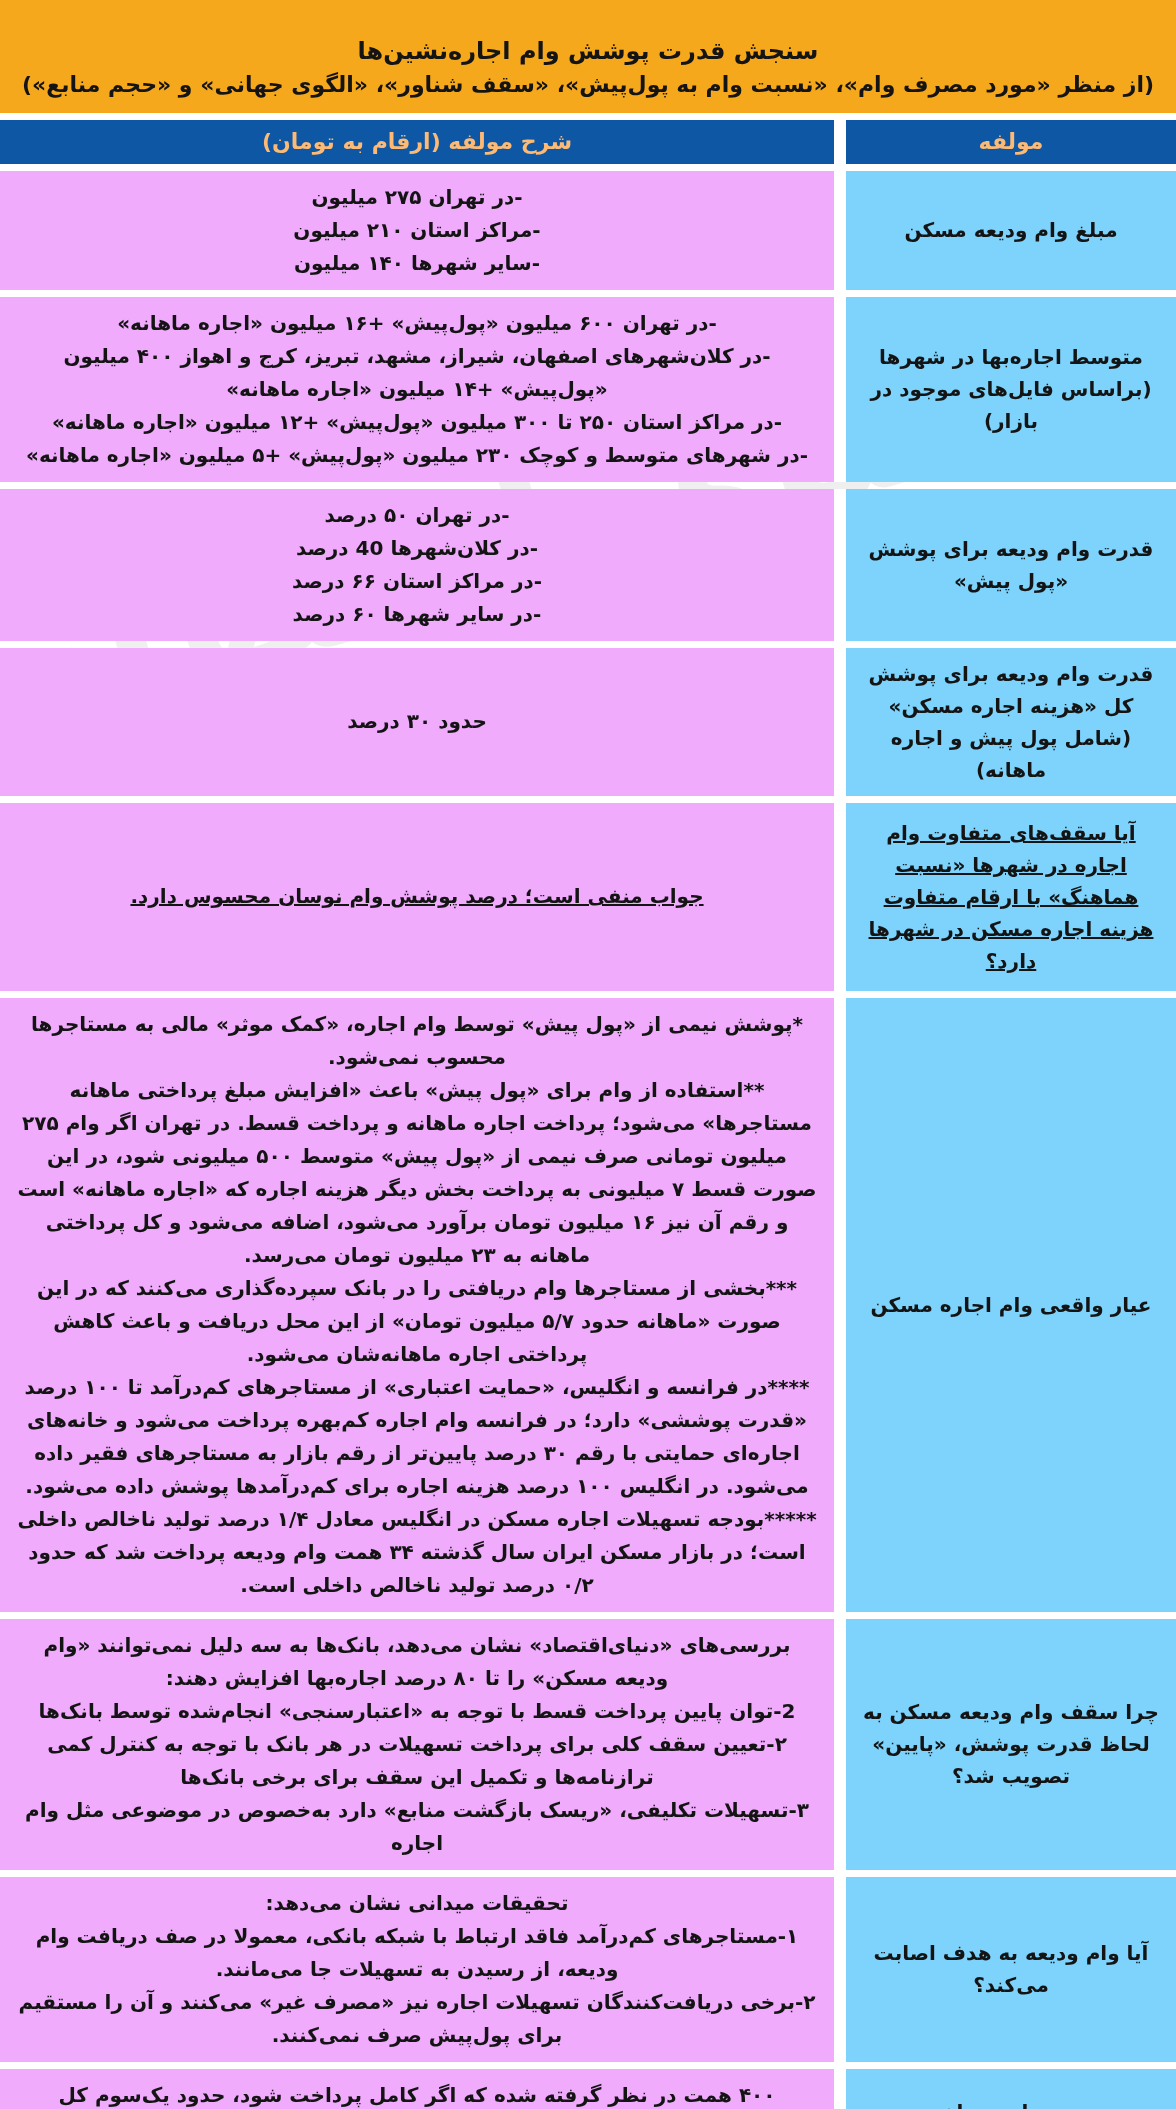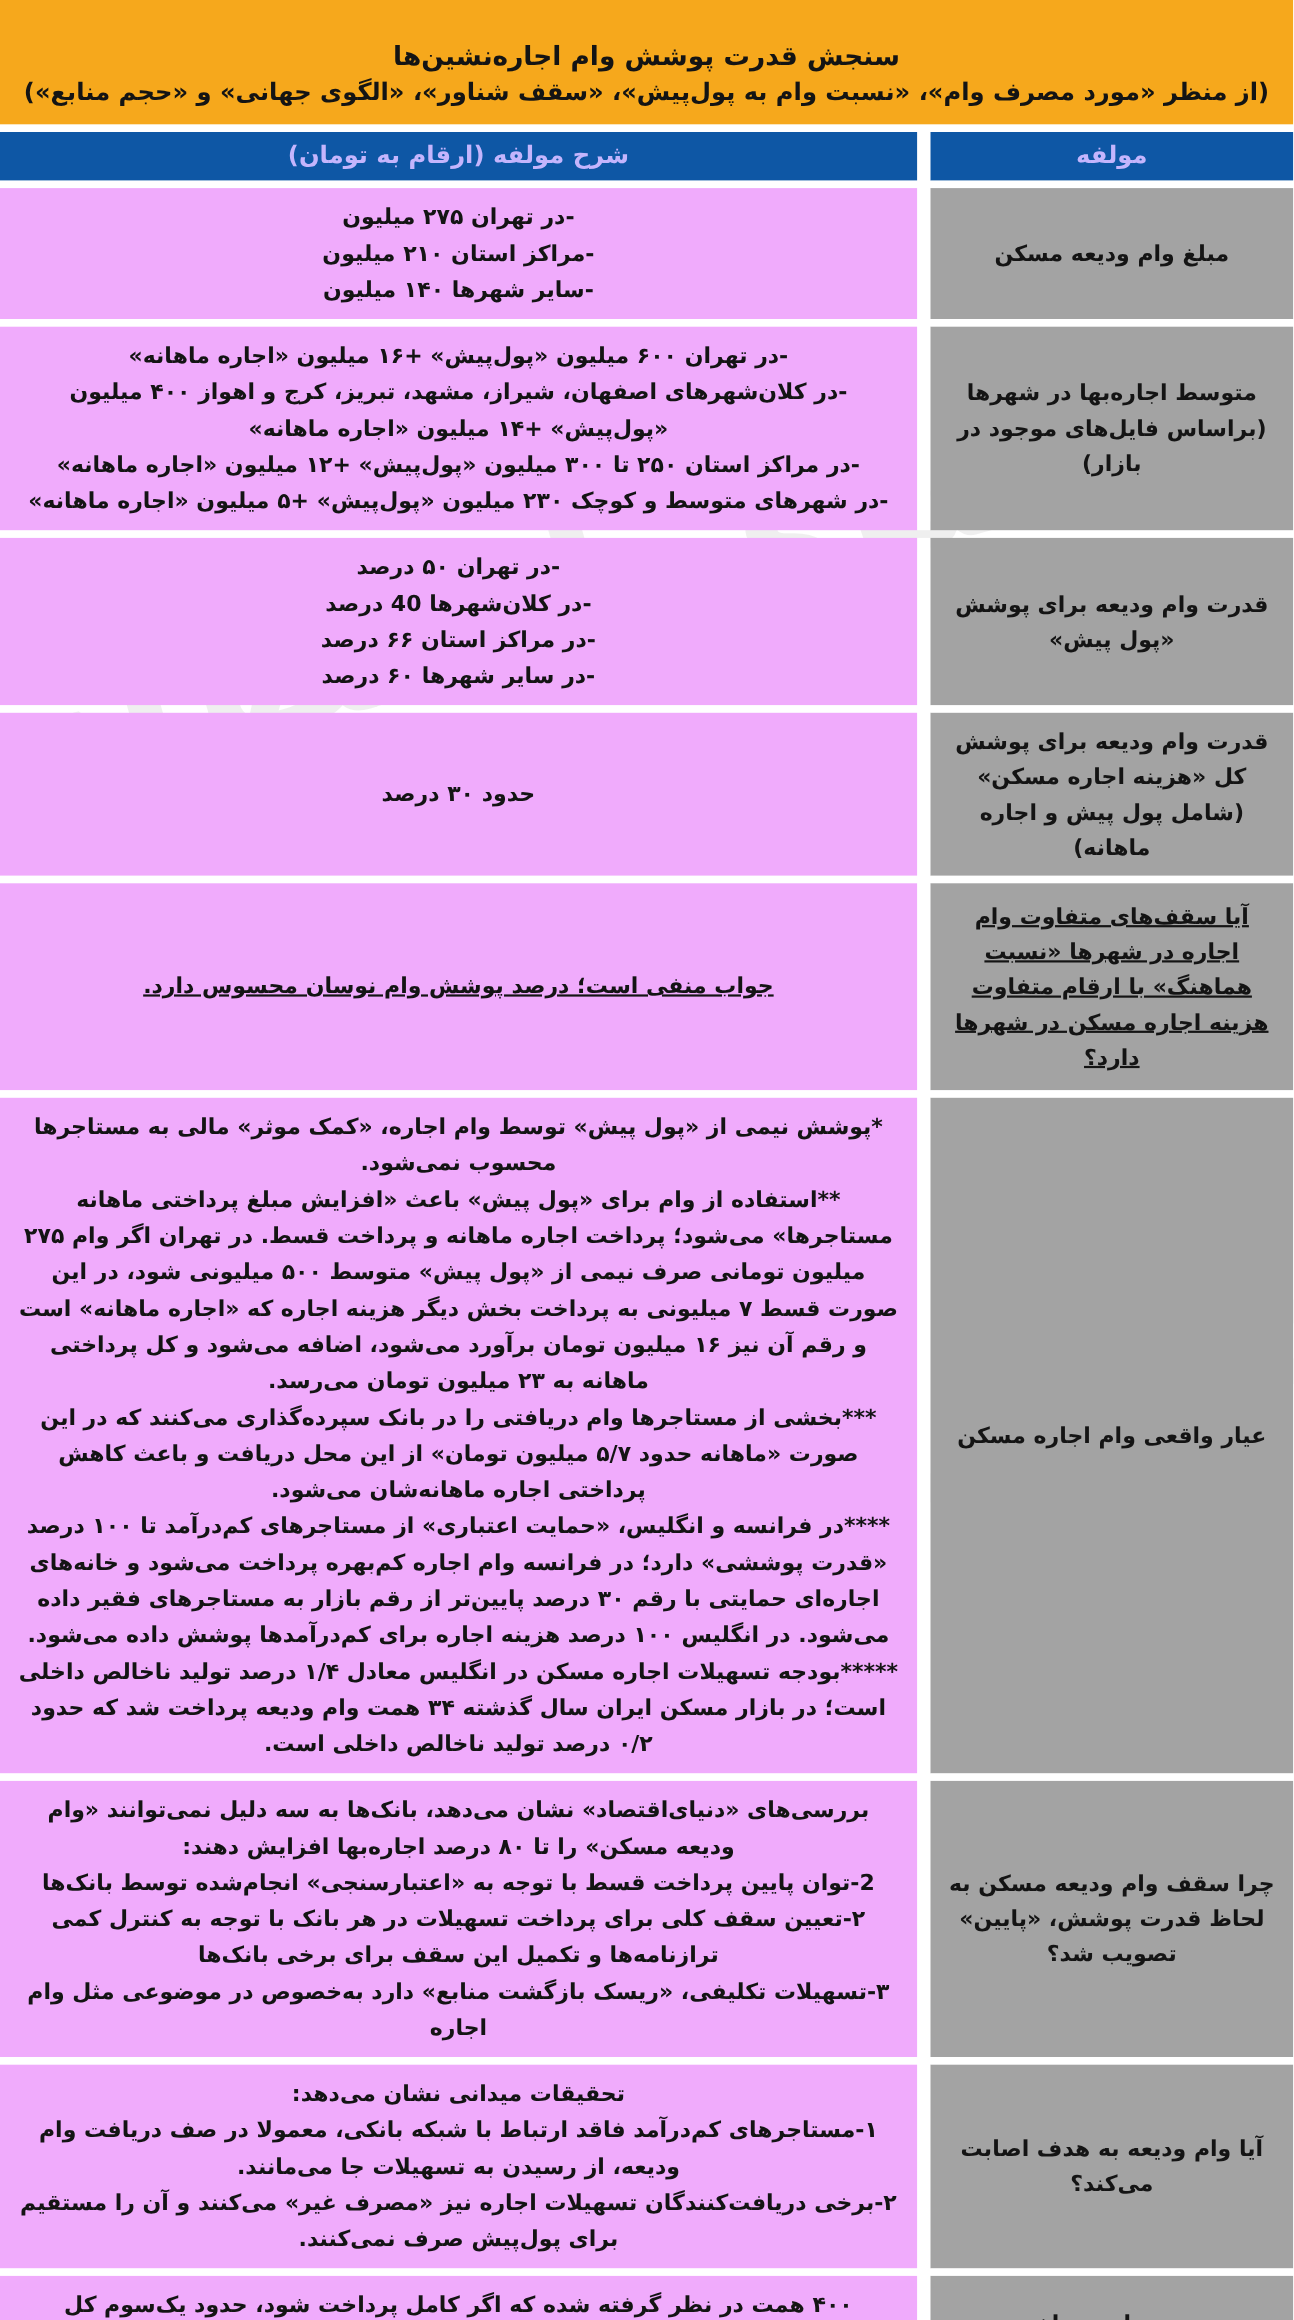--- a/index.html
+++ b/index.html
@@ -29,35 +29,35 @@
   .t-row .gap { width: 12px; background: #ffffff; flex: 0 0 12px; }
   .cell {
     display: flex;
     flex-direction: column;
     justify-content: center;
     text-align: center;
     padding: 10px 16px;
   }
   .comp-cell {
     flex: 0 0 330px;
-    background: #a3a3a3;
+    background: #7dd3fc;
     font-weight: bold;
     font-size: 20px;
     line-height: 1.6;
   }
   .desc-cell {
     flex: 1 1 auto;
     background: #f0abfc;
     font-weight: bold;
     font-size: 20px;
     line-height: 1.65;
   }
   .header-row .comp-cell, .header-row .desc-cell {
     background: #0e57a5;
-    color: #c4b5fd;
+    color: #fdba74;
     font-size: 22px;
     min-height: 40px;
     padding: 4px 16px;
   }
   .header-row { min-height: 40px; }
   .r1 { min-height: 116px; }
   .r2 { min-height: 182px; }
   .r3 { min-height: 148px; }
   .r4 { min-height: 143px; }
   .r5 { min-height: 188px; text-decoration: underline; }

